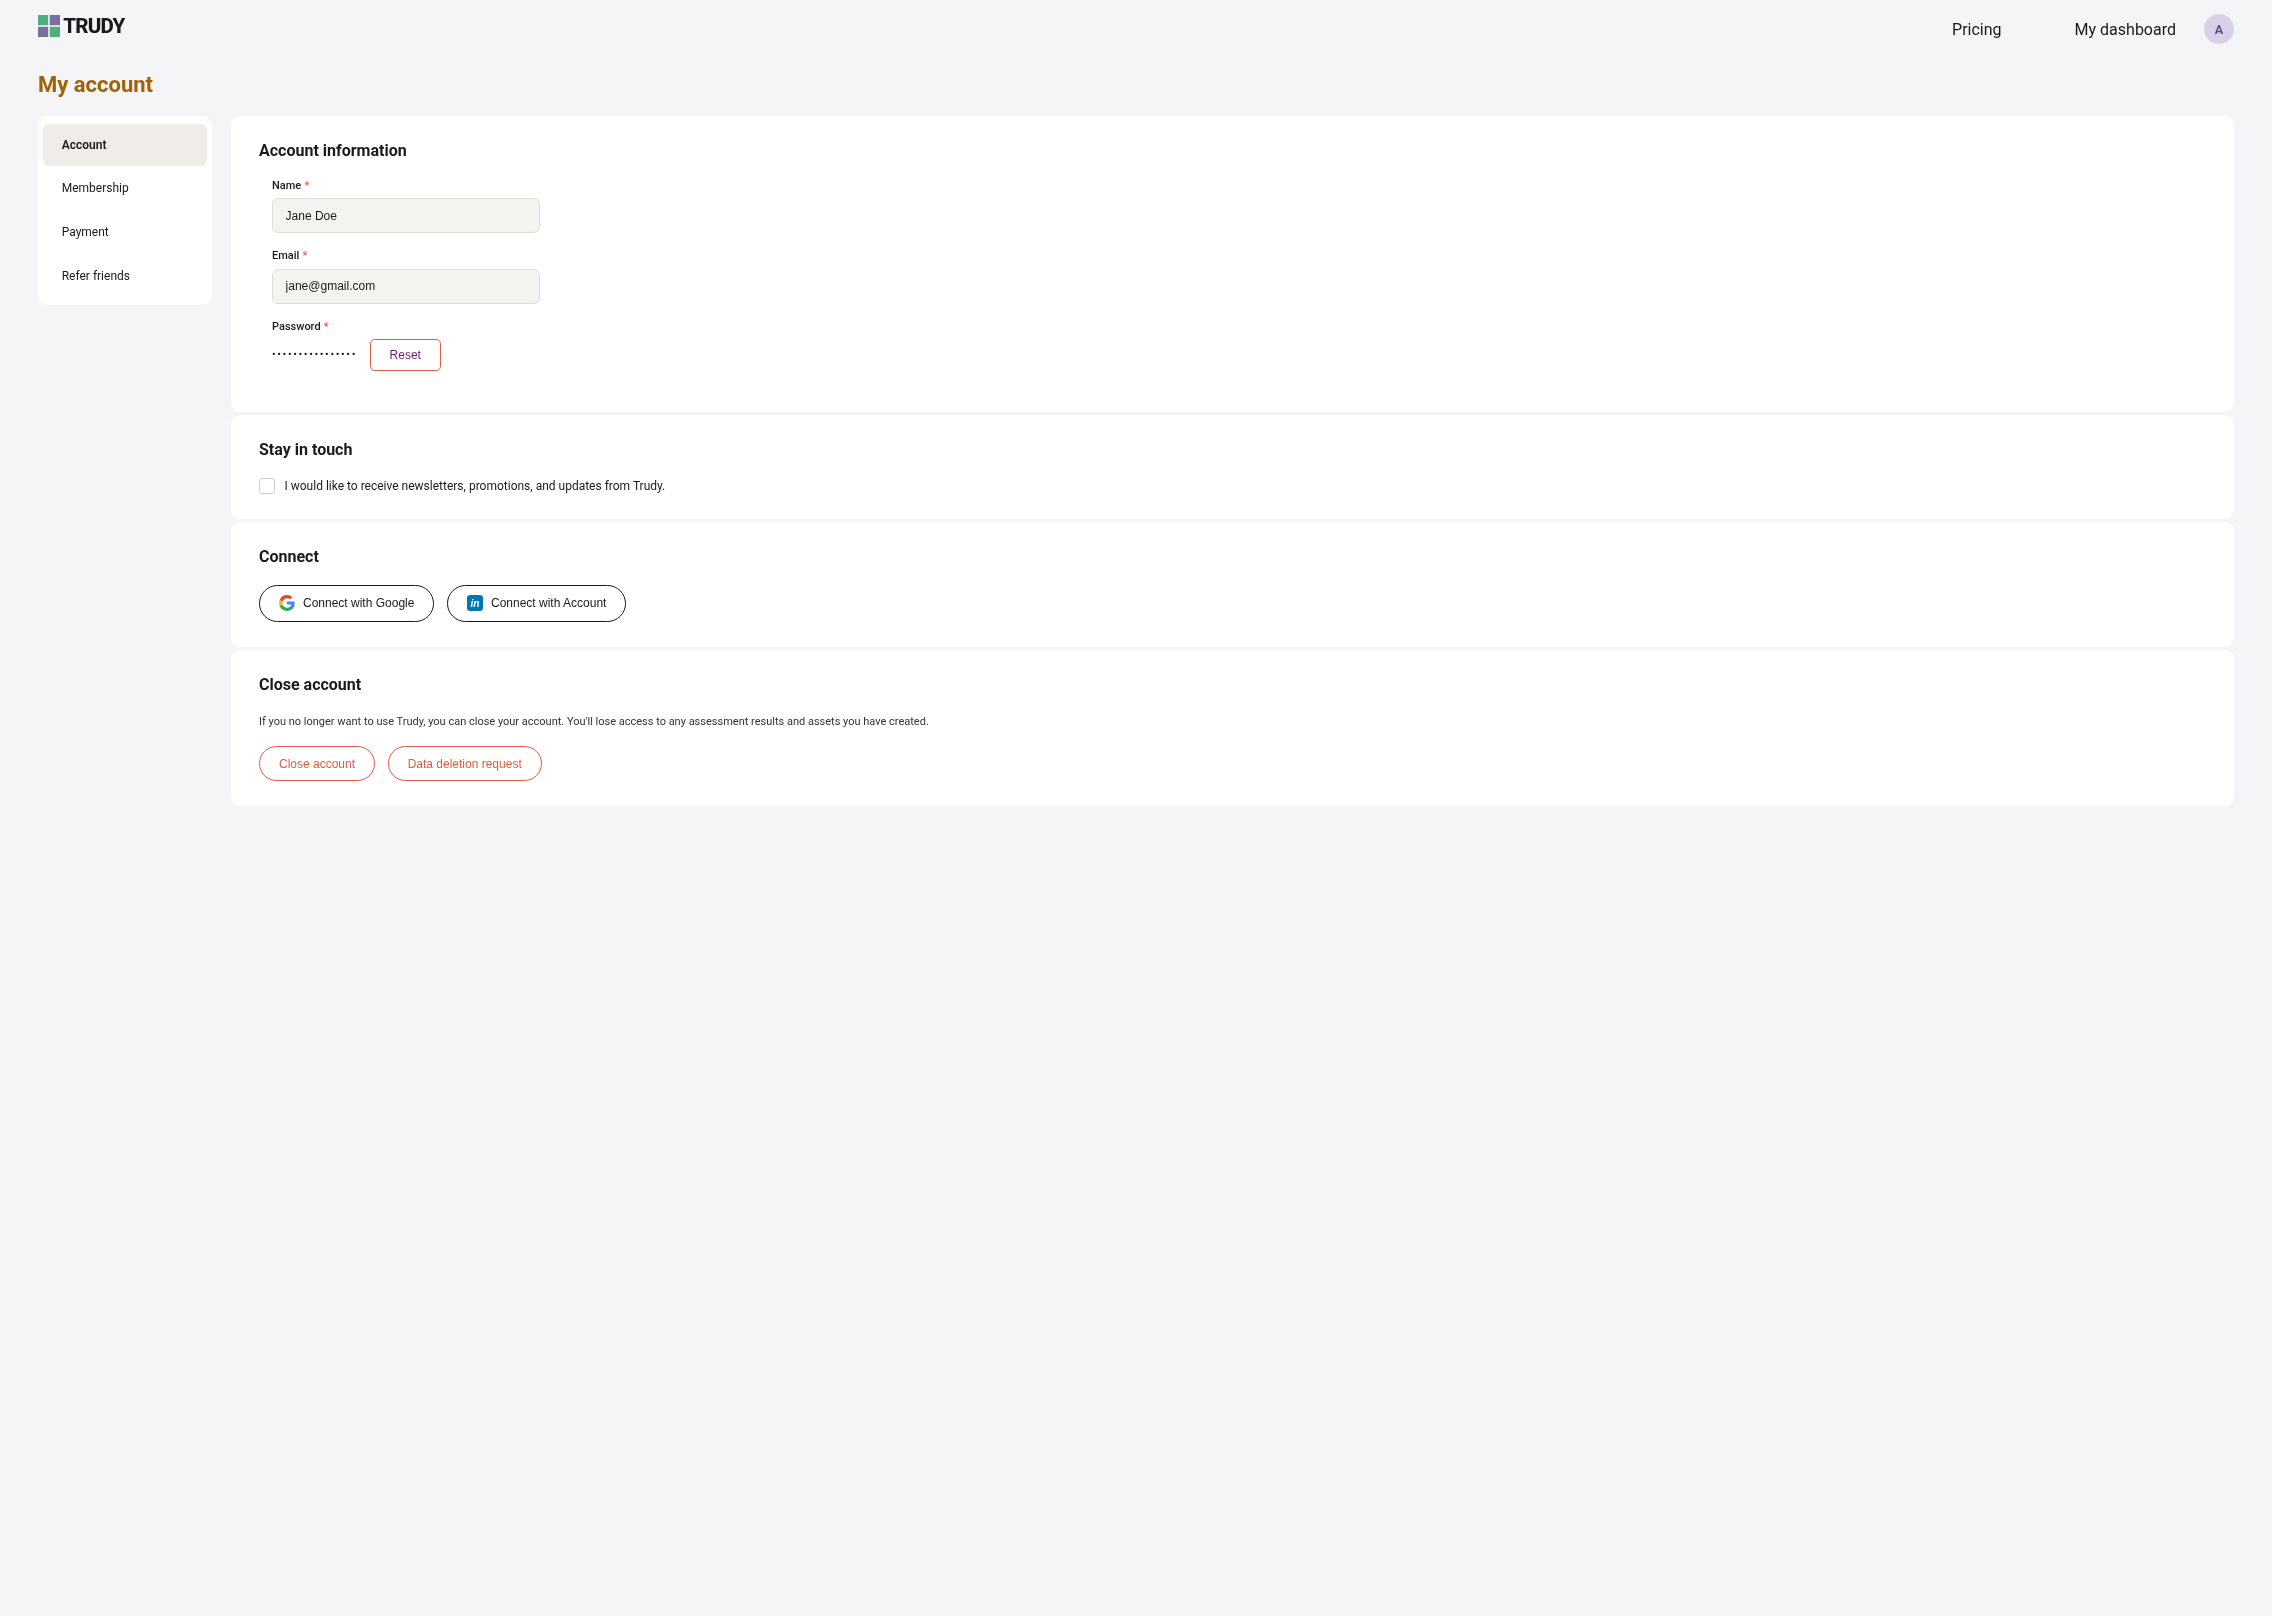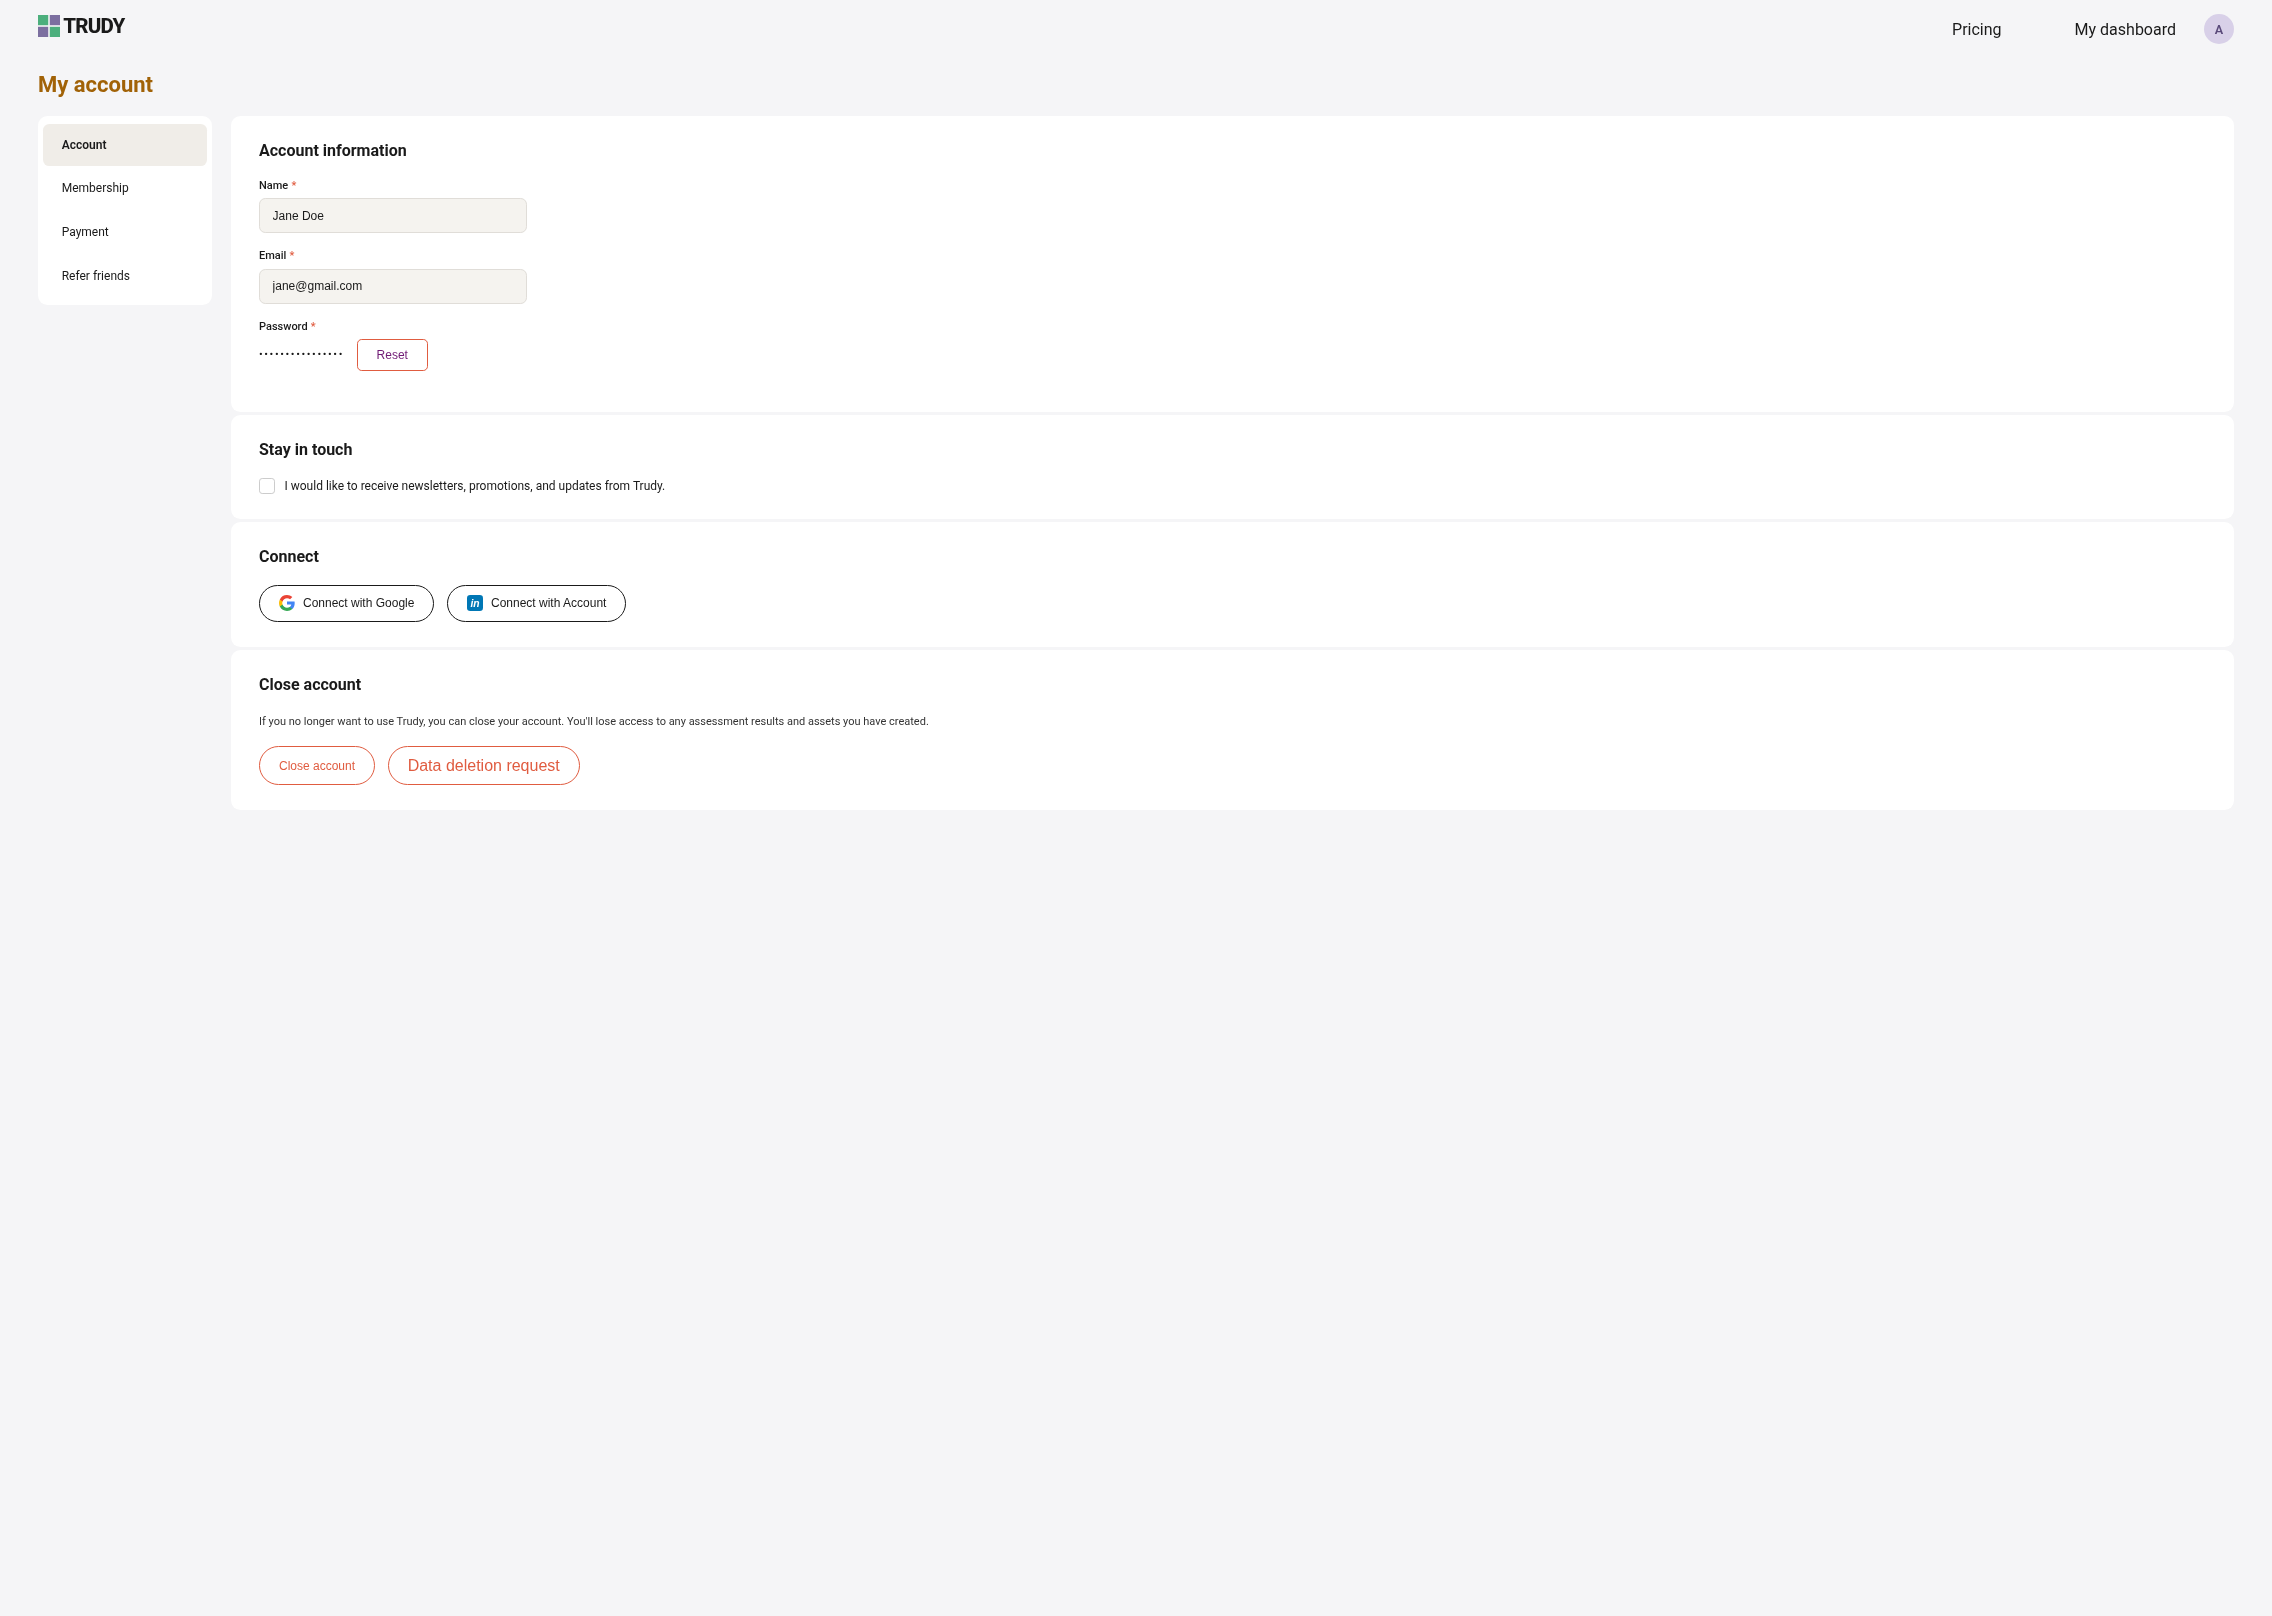--- a/index.html
+++ b/index.html
@@ -113,20 +113,21 @@
     .card-title {
       font-size: 16px;
       font-weight: 700;
       margin-bottom: 19px;
       color: #1a1a1a;
     }
 
     
     .form-group {
       margin-bottom: 16px;
+      margin-left: 13px;
     }
     .form-label {
       font-size: 11px;
       font-weight: 500;
       color: #1a1a1a;
       margin-bottom: 6.3px;
       display: flex;
       align-items: center;
       gap: 3.2px;
     }
@@ -247,21 +248,21 @@
       font-size: 12px;
       font-weight: 500;
       cursor: pointer;
     }
     .data-deletion-btn {
       padding: 9.5px 19px;
       border: 1.6px solid #e05c40;
       border-radius: 39px;
       background: transparent;
       color: #e05c40;
-      font-size: 16px;
+      font-size: 12px;
       font-weight: 500;
       cursor: pointer;
     }
   </style>
 </head>
 <body>
 
 <nav class="navbar">
   <div class="logo">
     <div class="logo-icon">

